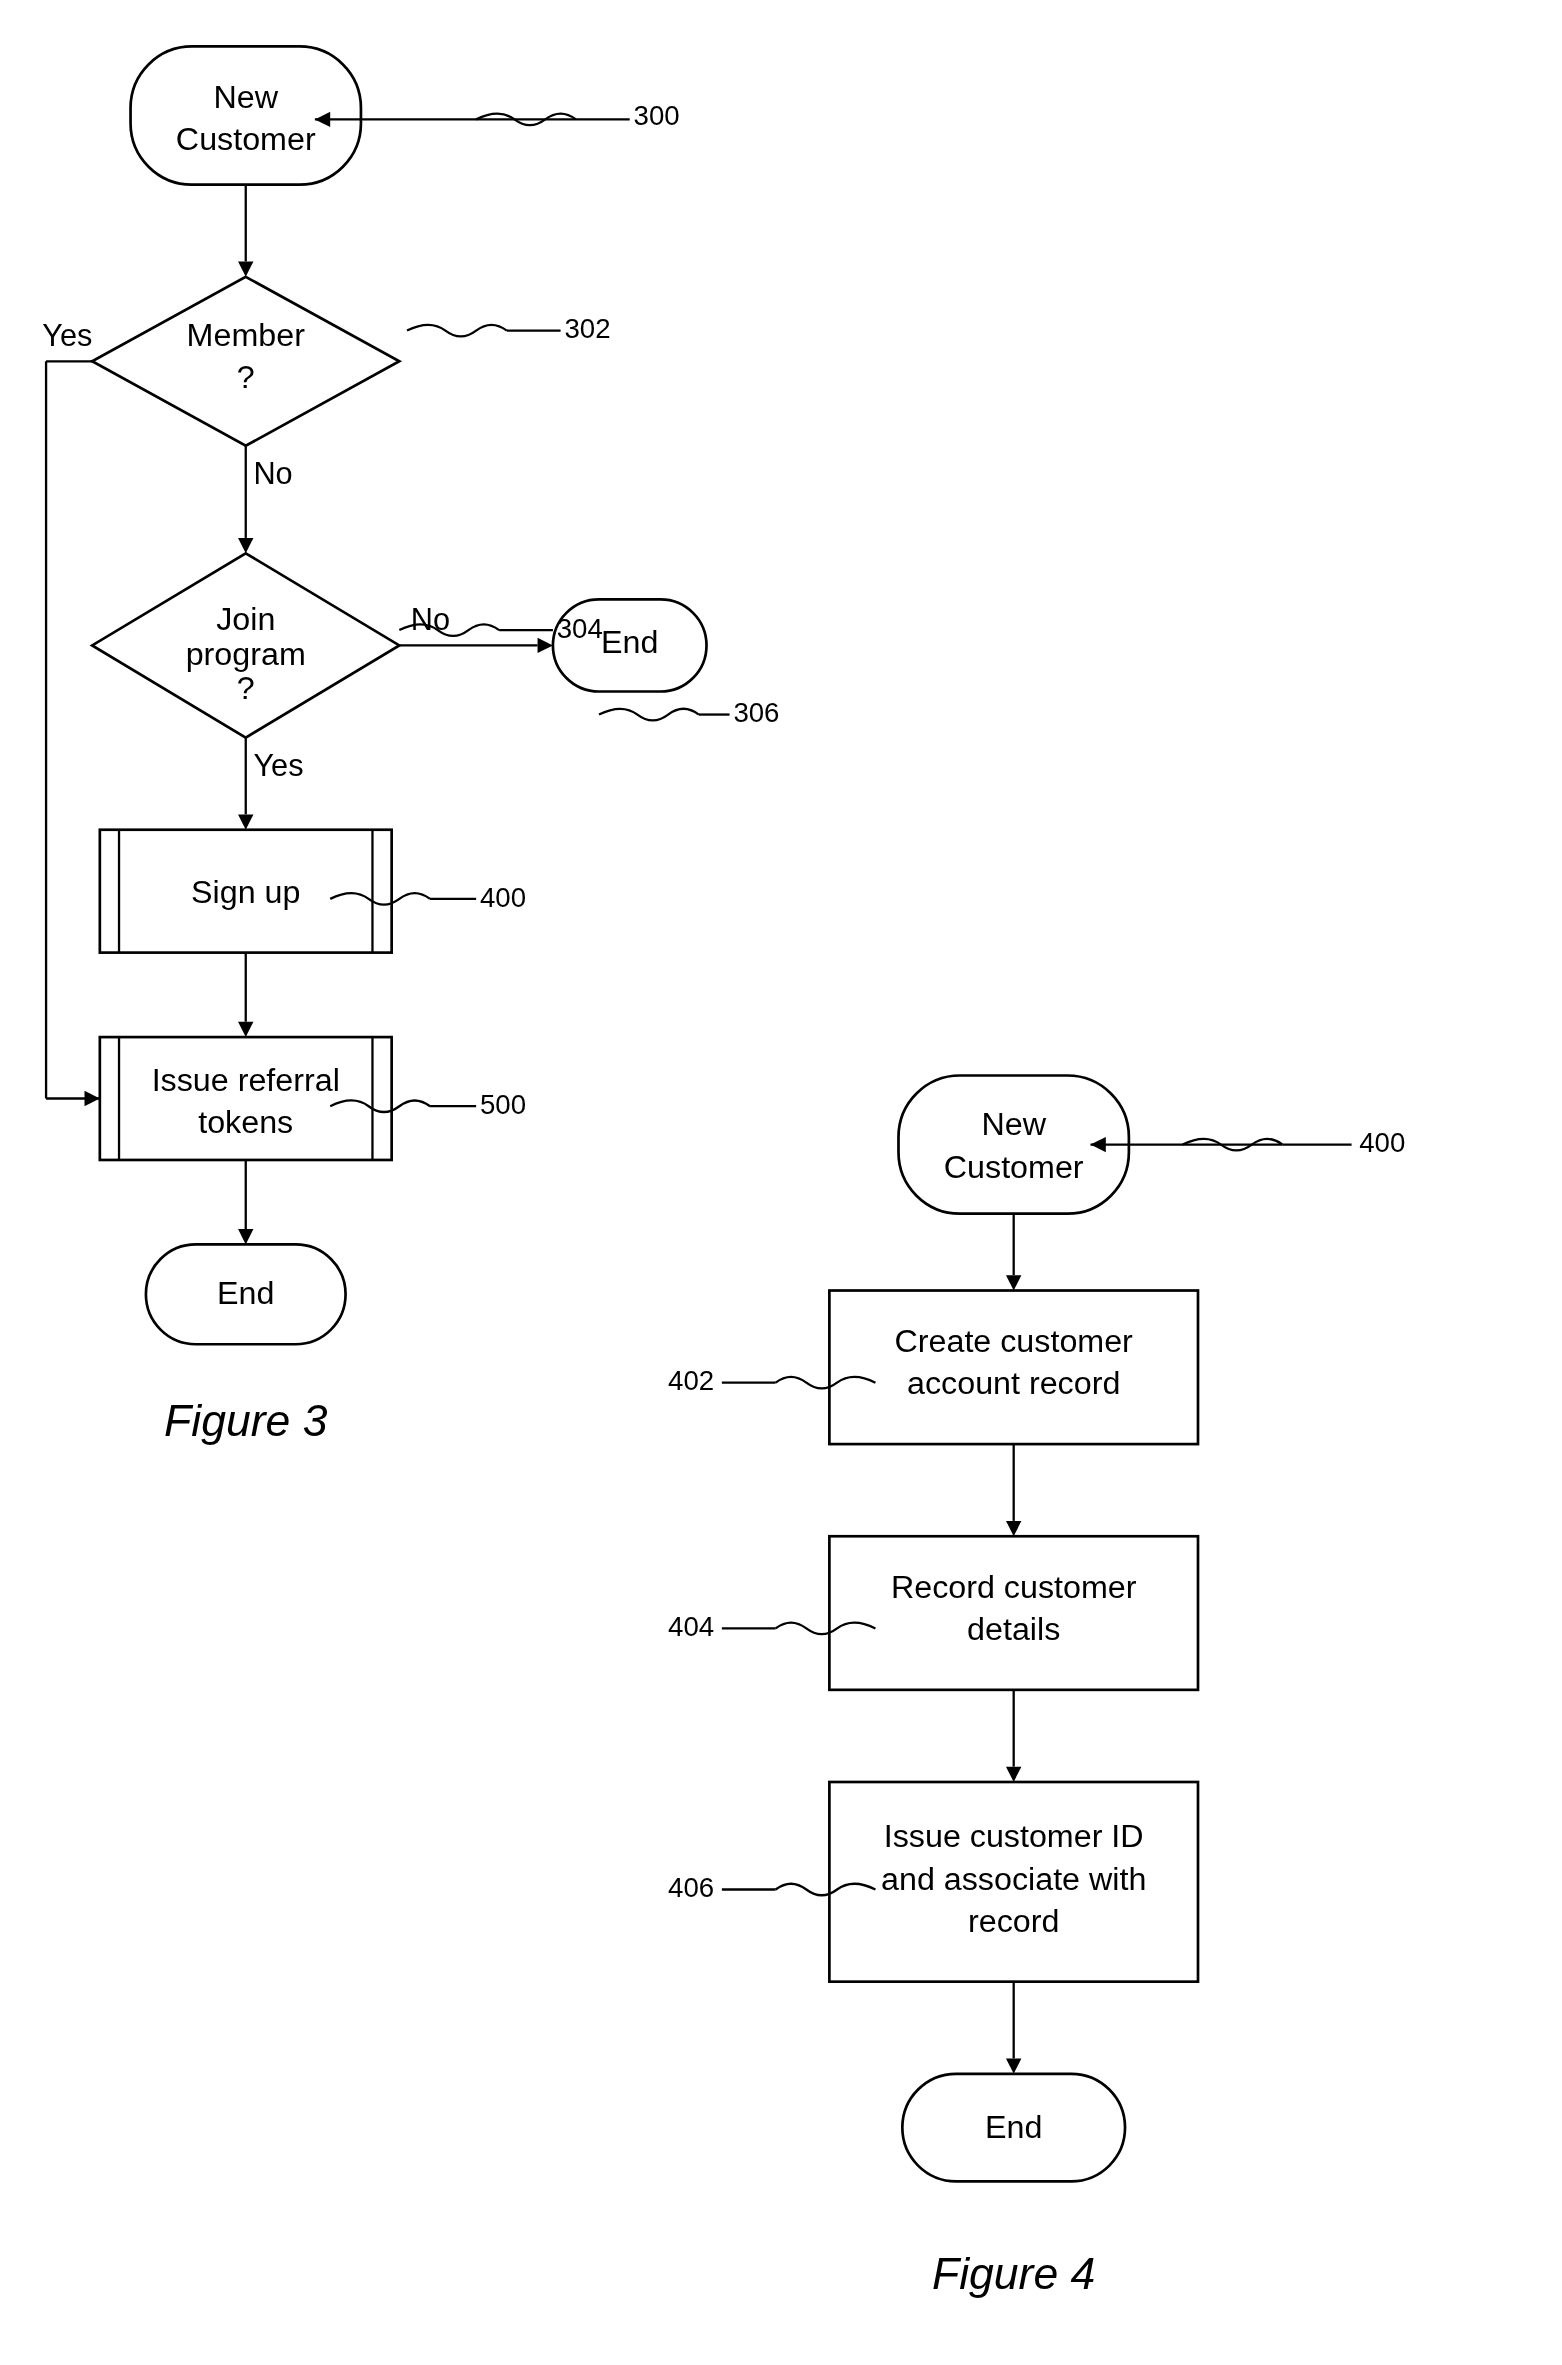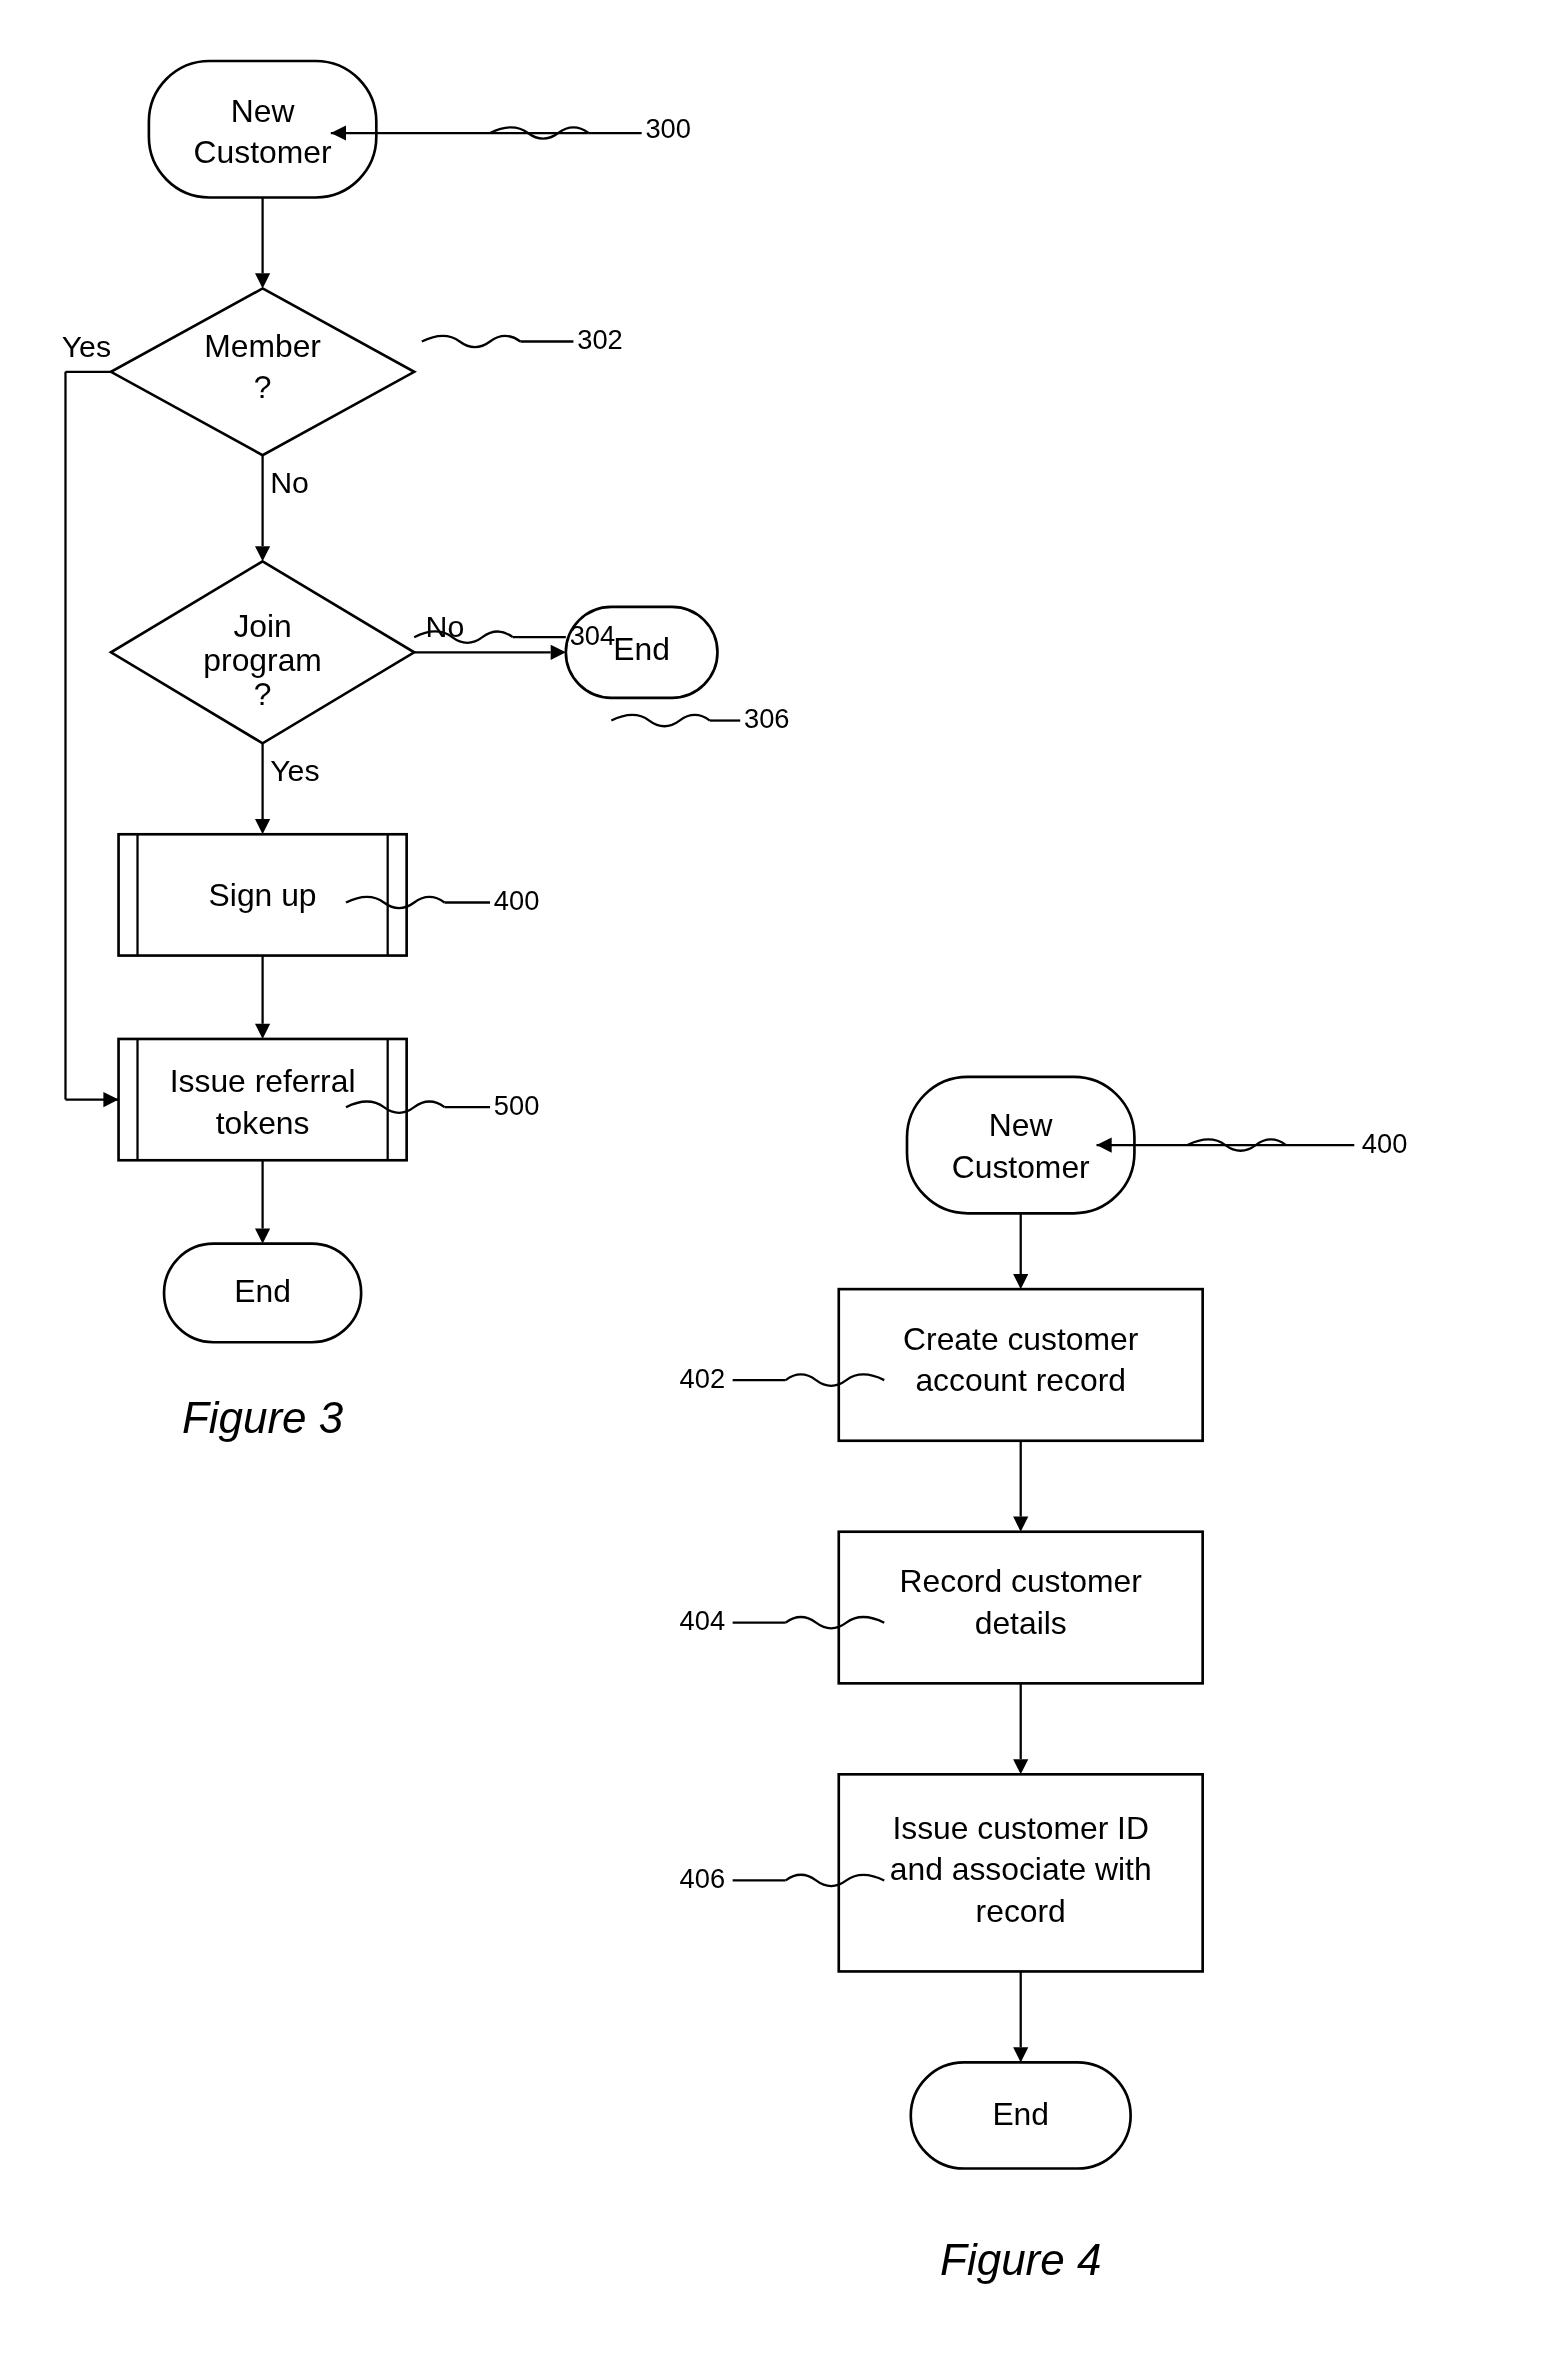--- a/index.html
+++ b/index.html
@@ -8,21 +8,21 @@
       font-family: Arial, sans-serif;
       width: 1562px;
       height: 2366px;
       position: relative;
       overflow: hidden;
     }
 
     .diagram-container {
       position: absolute;
       top: 0; left: 0;
-      width: 100%; height: 100%; padding-left: 20px;
+      width: 100%; height: 100%;
     }
 
     svg {
       width: 100%;
       height: 100%;
     }
   </style>
 </head>
 <body>
 

